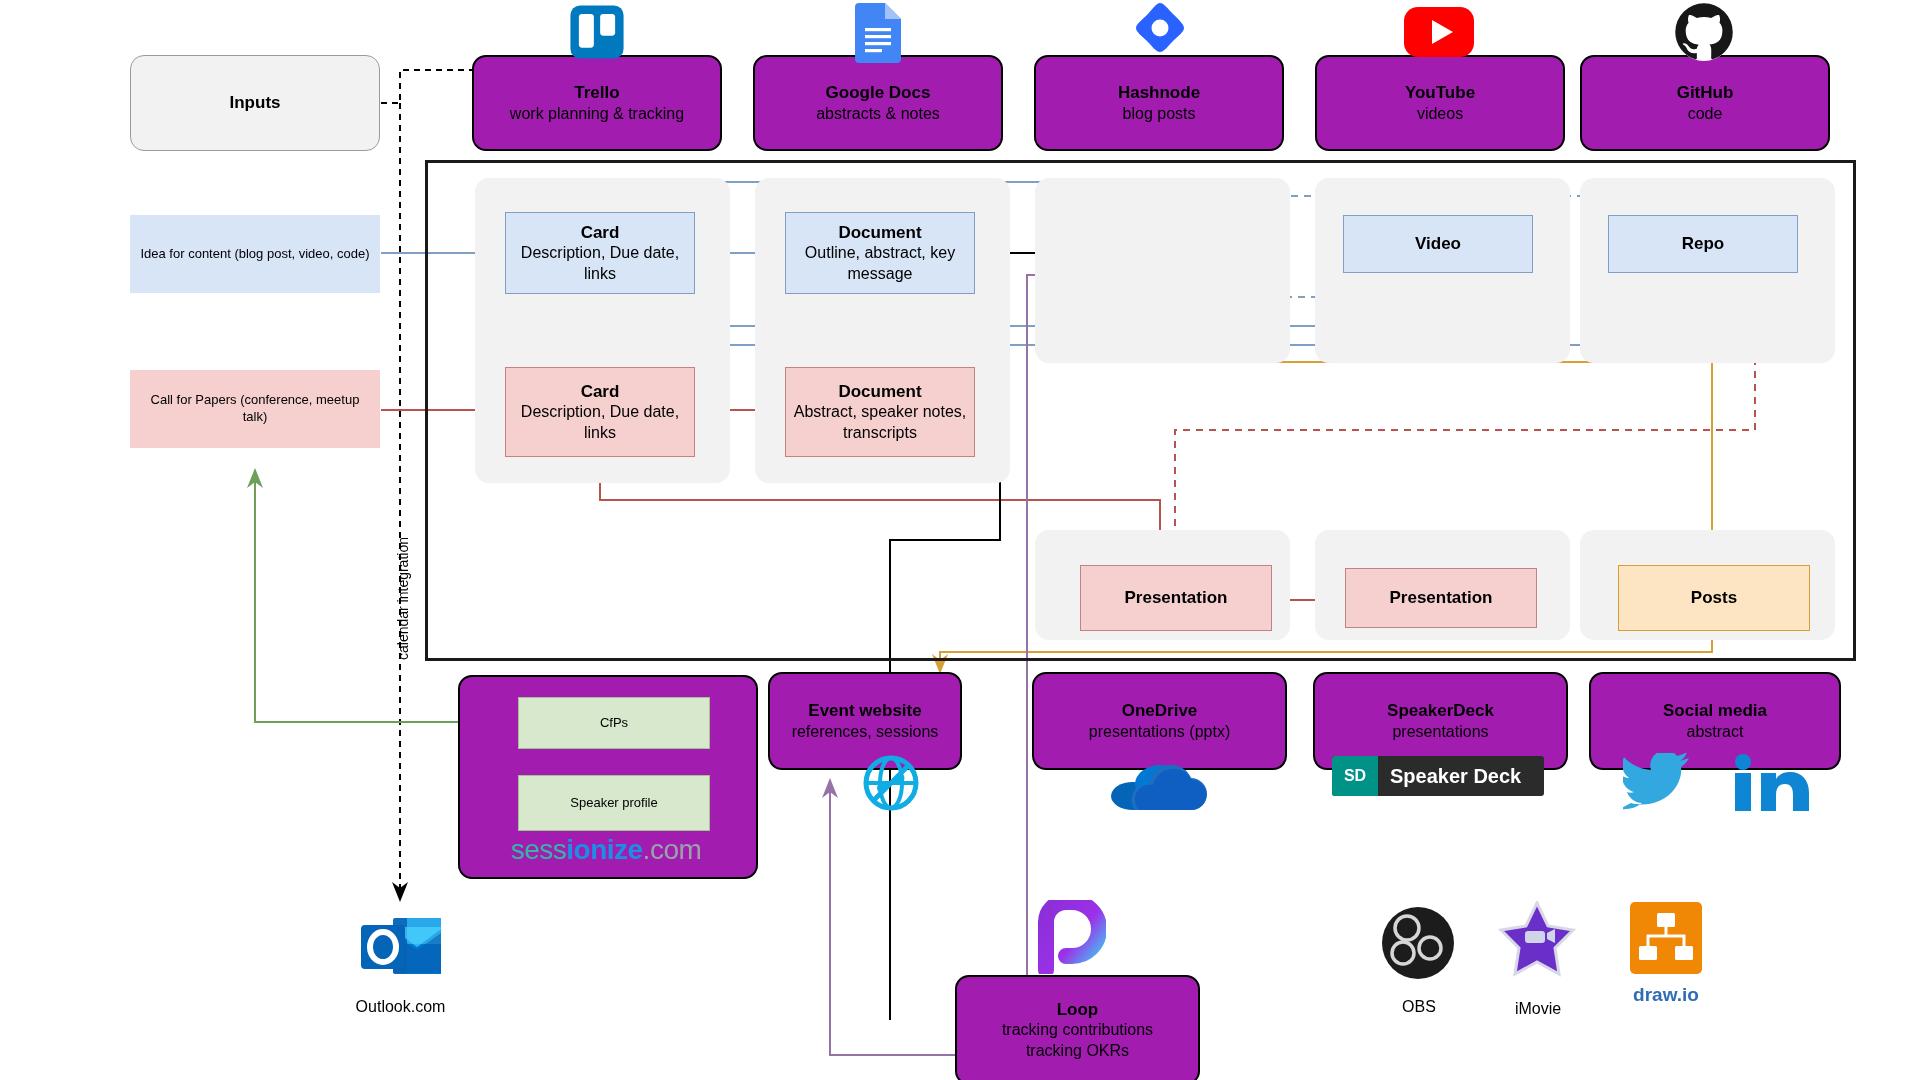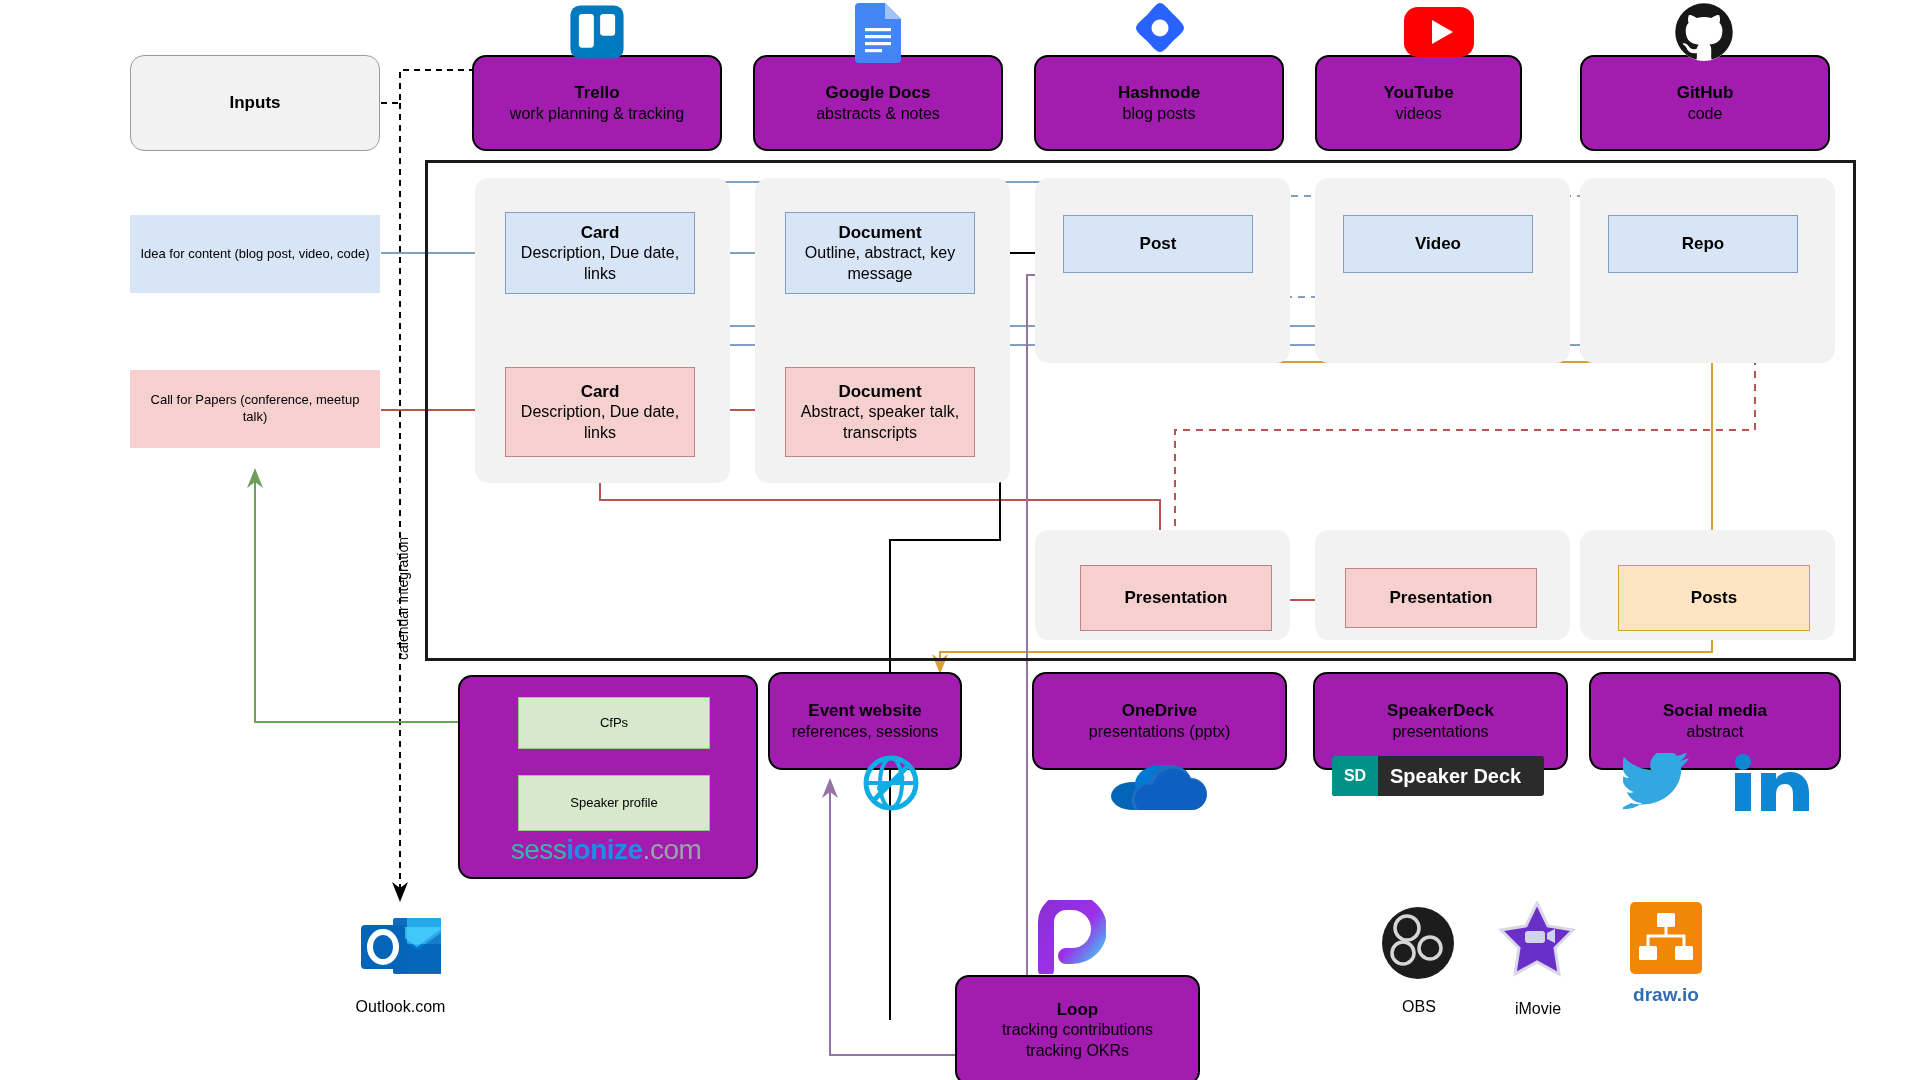--- a/index.html
+++ b/index.html
@@ -146,21 +146,21 @@
     <div class="ttl">Hashnode</div>
     <div class="sub">blog posts</div>
   </div>
   <div class="iconwrap" style="left:1128px;top:0px;width:64px;height:64px;">
     <svg width="60" height="60" viewBox="0 0 60 60">
       <path d="M30 1c4 0 8 6 13 11s11 10 11 14-6 8-11 13-9 11-13 11-8-6-13-11S6 30 6 26s6-8 11-13S26 1 30 1z" fill="#2962FF"></path>
       <circle cx="30" cy="26" r="8.5" fill="#fff"></circle>
       </svg>
   </div>
 
-  <div class="node rounded" style="left:1315px;top:55px;width:207px;height:96px;">
+  <div class="node rounded" style="left:1315px;top:55px;width:250px;height:96px;">
     <div class="ttl">YouTube</div>
     <div class="sub">videos</div>
   </div>
   <div class="iconwrap" style="left:1403px;top:6px;width:72px;height:52px;">
     <svg width="70" height="50" viewBox="0 0 70 50">
       <rect x="0" y="0" width="70" height="50" rx="14" fill="#FF0000"></rect>
       <path d="M28 13 L49 25 L28 37 Z" fill="#fff"></path>
       </svg>
   </div>
 
@@ -204,26 +204,23 @@
     <div class="ttl">Document</div>
     <div class="sub">Outline, abstract, key message</div>
   </div>
 
   <div class="node red-box" style="left:505px;top:367px;width:190px;height:90px;padding:0 6px;">
     <div class="ttl">Card</div>
     <div class="sub">Description, Due date, links</div>
   </div>
   <div class="node red-box" style="left:785px;top:367px;width:190px;height:90px;padding:0 6px;">
     <div class="ttl">Document</div>
-    <div class="sub">Abstract, speaker talk, transcripts</div>
-  </div>
-
-  <div class="node blue-box" style="left:1063px;top:215px;width:190px;height:58px;">
-    <div class="ttl">Post</div>
-  </div>
+    <div class="sub">Abstract, speaker notes, transcripts</div>
+  </div>
+
   <div class="node blue-box" style="left:1343px;top:215px;width:190px;height:58px;">
     <div class="ttl">Video</div>
   </div>
   <div class="node blue-box" style="left:1608px;top:215px;width:190px;height:58px;">
     <div class="ttl">Repo</div>
   </div>
 
   <div class="node red-box" style="left:1080px;top:565px;width:192px;height:66px;">
     <div class="ttl">Presentation</div>
   </div>

